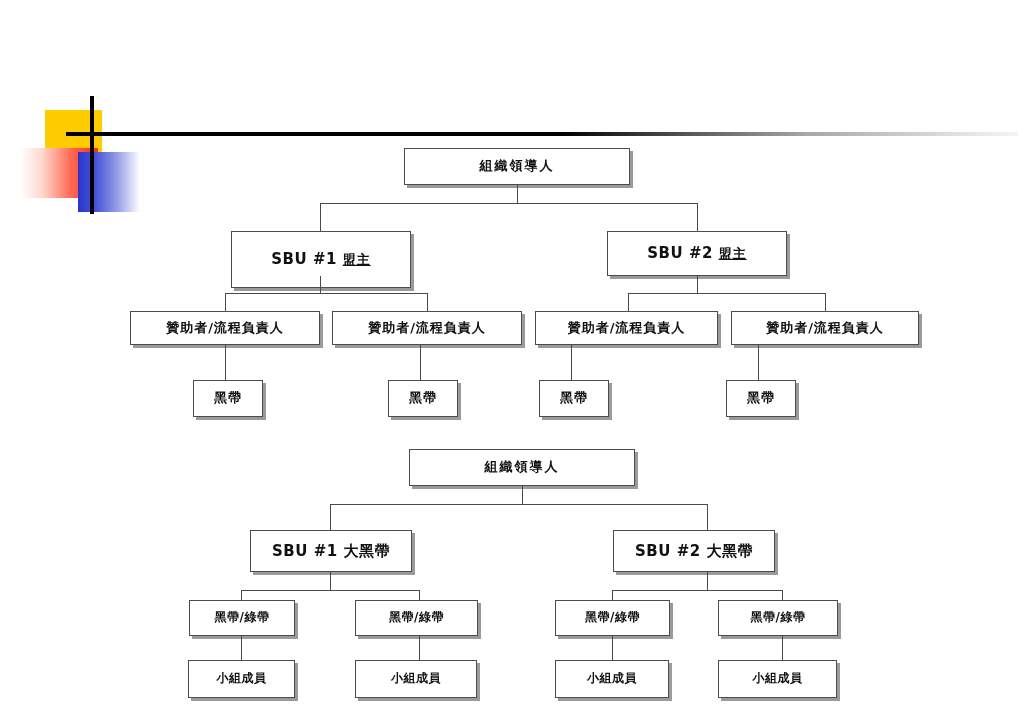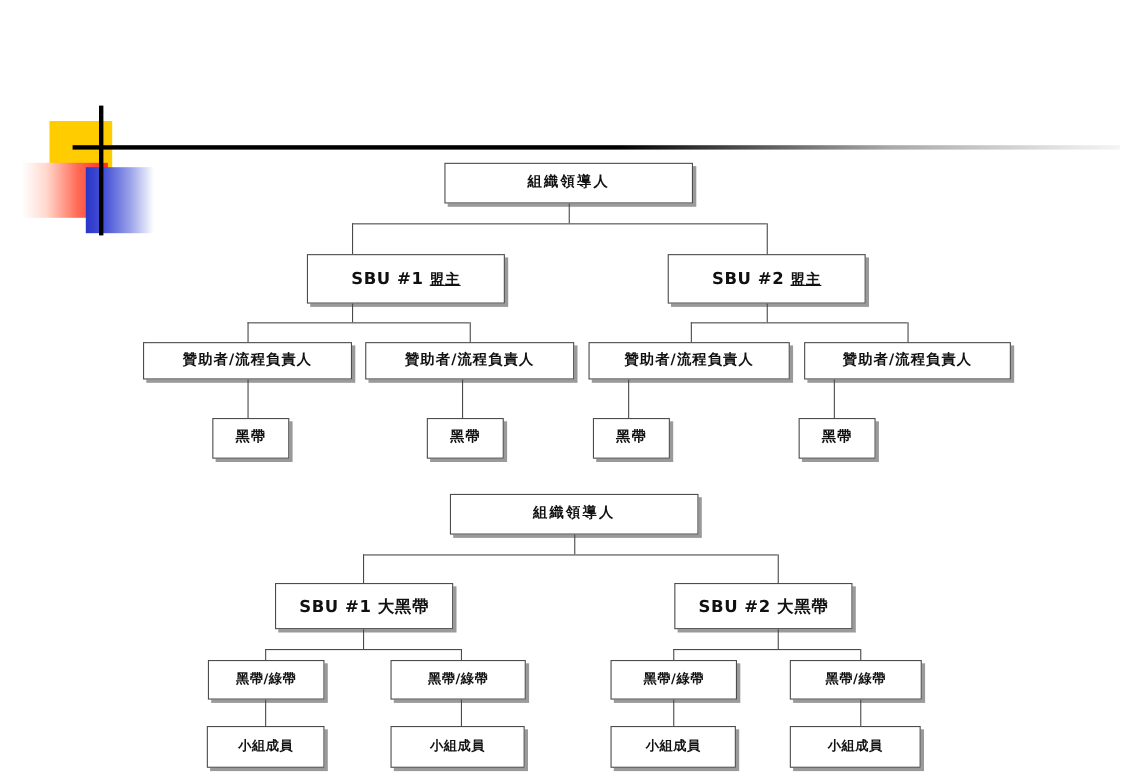--- a/index.html
+++ b/index.html
@@ -120,21 +120,21 @@
 
     <div class="node node-lead" style="left:404px; top:148px; width:226px; height:37px;">
       <span class="label">組織領導人</span>
     </div>
 
     <div class="ln ln-v" style="left:517px; top:185px; height:18px;"></div>
     <div class="ln ln-h" style="left:320px; top:203px; width:377px;"></div>
     <div class="ln ln-v" style="left:320px; top:203px; height:28px;"></div>
     <div class="ln ln-v" style="left:697px; top:203px; height:28px;"></div>
 
-    <div class="node node-sbu" style="left:231px; top:231px; width:180px; height:45px;margin-left:48px;">
+    <div class="node node-sbu" style="left:231px; top:231px; width:180px; height:57px;">
       <span class="label"><span>SBU #1 </span><span class="uline">盟主</span></span>
     </div>
     <div class="node node-sbu" style="left:607px; top:231px; width:180px; height:45px;">
       <span class="label"><span>SBU #2 </span><span class="uline">盟主</span></span>
     </div>
 
     <div class="ln ln-v" style="left:320px; top:276px; height:17px;"></div>
     <div class="ln ln-h" style="left:225px; top:293px; width:202px;"></div>
     <div class="ln ln-v" style="left:225px; top:293px; height:18px;"></div>
     <div class="ln ln-v" style="left:427px; top:293px; height:18px;"></div>

